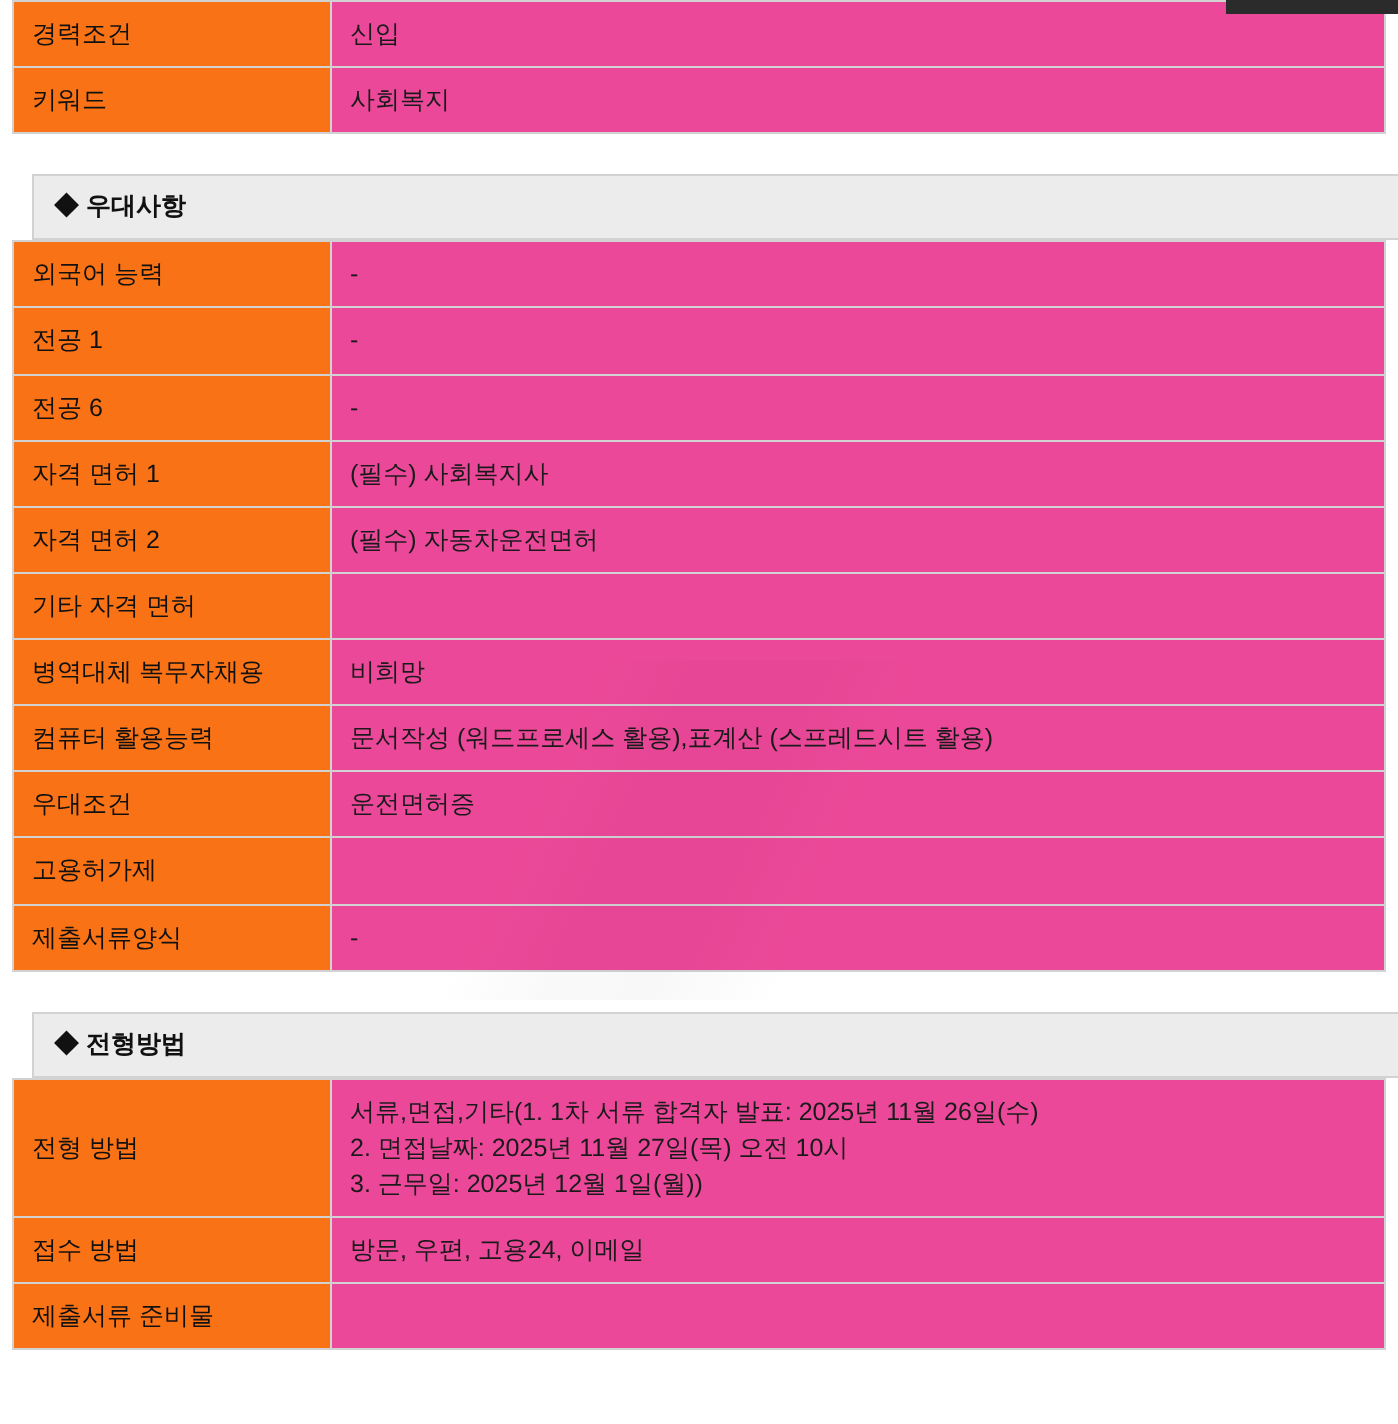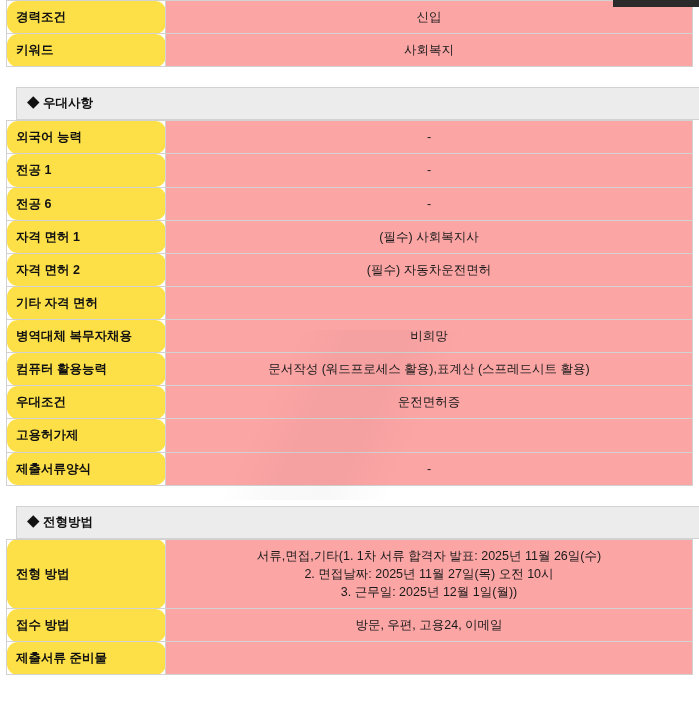--- a/index.html
+++ b/index.html
@@ -37,30 +37,28 @@
     table-layout: fixed;
   }
   table.info td {
     border: 1px solid #d2d2d2;
     vertical-align: middle;
     padding: 7px 9px;
     line-height: 1.45;
   }
   td.label {
     width: 140px;
-    background: #fde047;
-    font-weight: bold;
+    background: #f97316;
+    font-weight: normal;
     color: #111;
     white-space: nowrap;
-    border-radius: 11px;
   }
   td.value {
-    background: #fca5a5;
+    background: #ec4899;
     color: #1a1a1a;
-    text-align: center;
   }
   .section-head {
     width: 687px;
     margin: 0 16px;
     box-sizing: border-box;
     background: #ececec;
     border: 1px solid #d2d2d2;
     font-weight: bold;
     padding: 7px 10px;
     color: #111;

